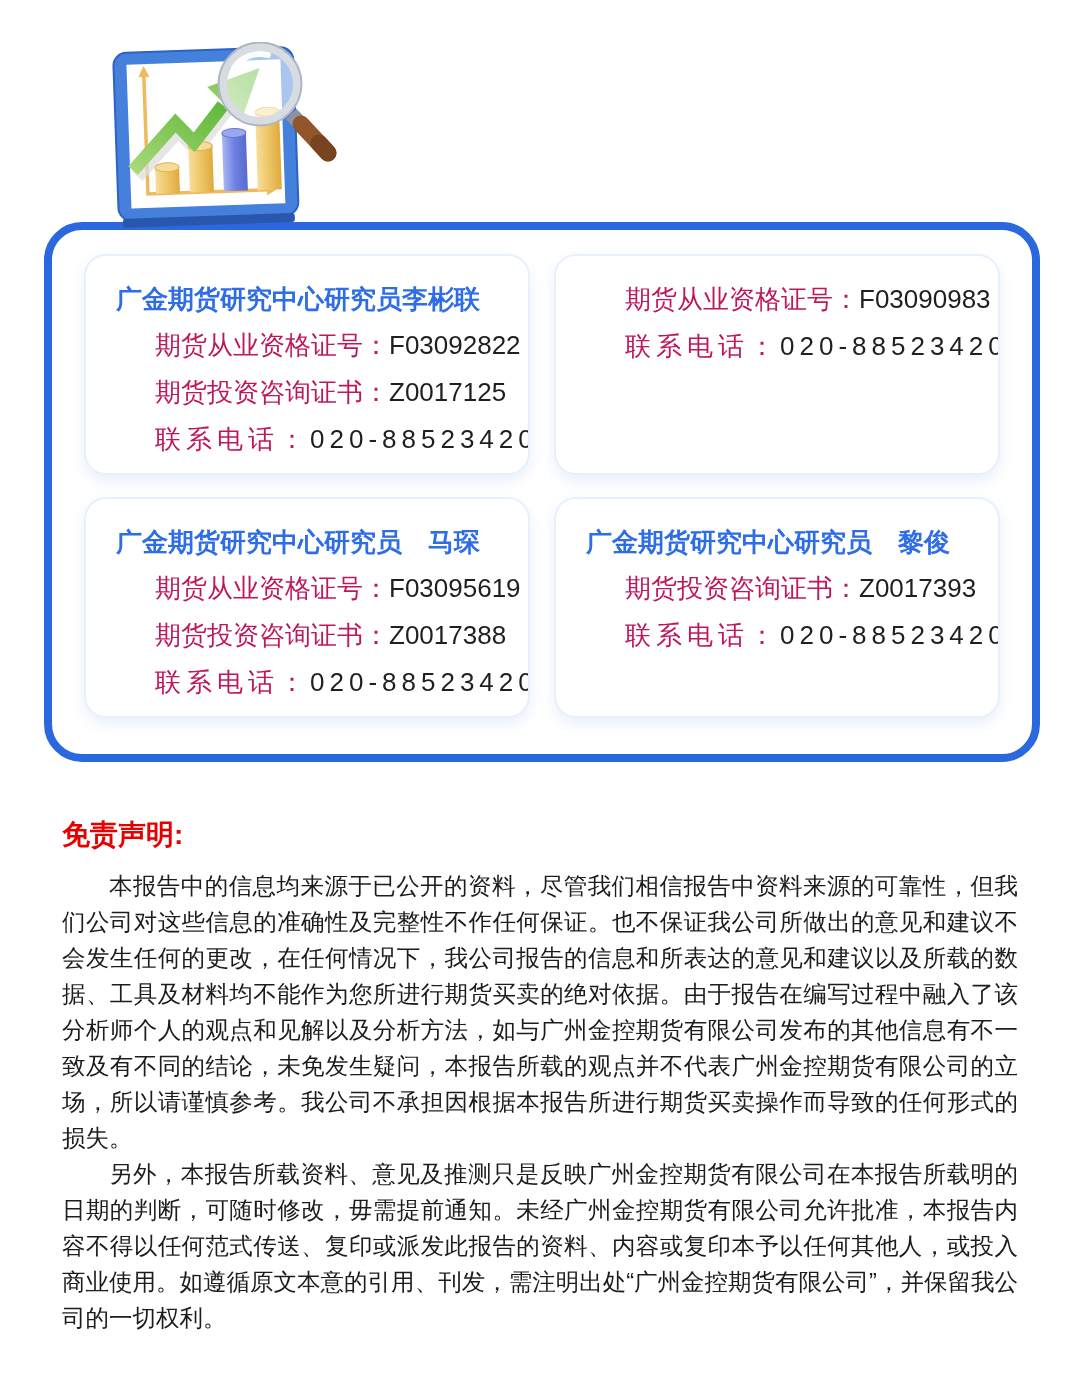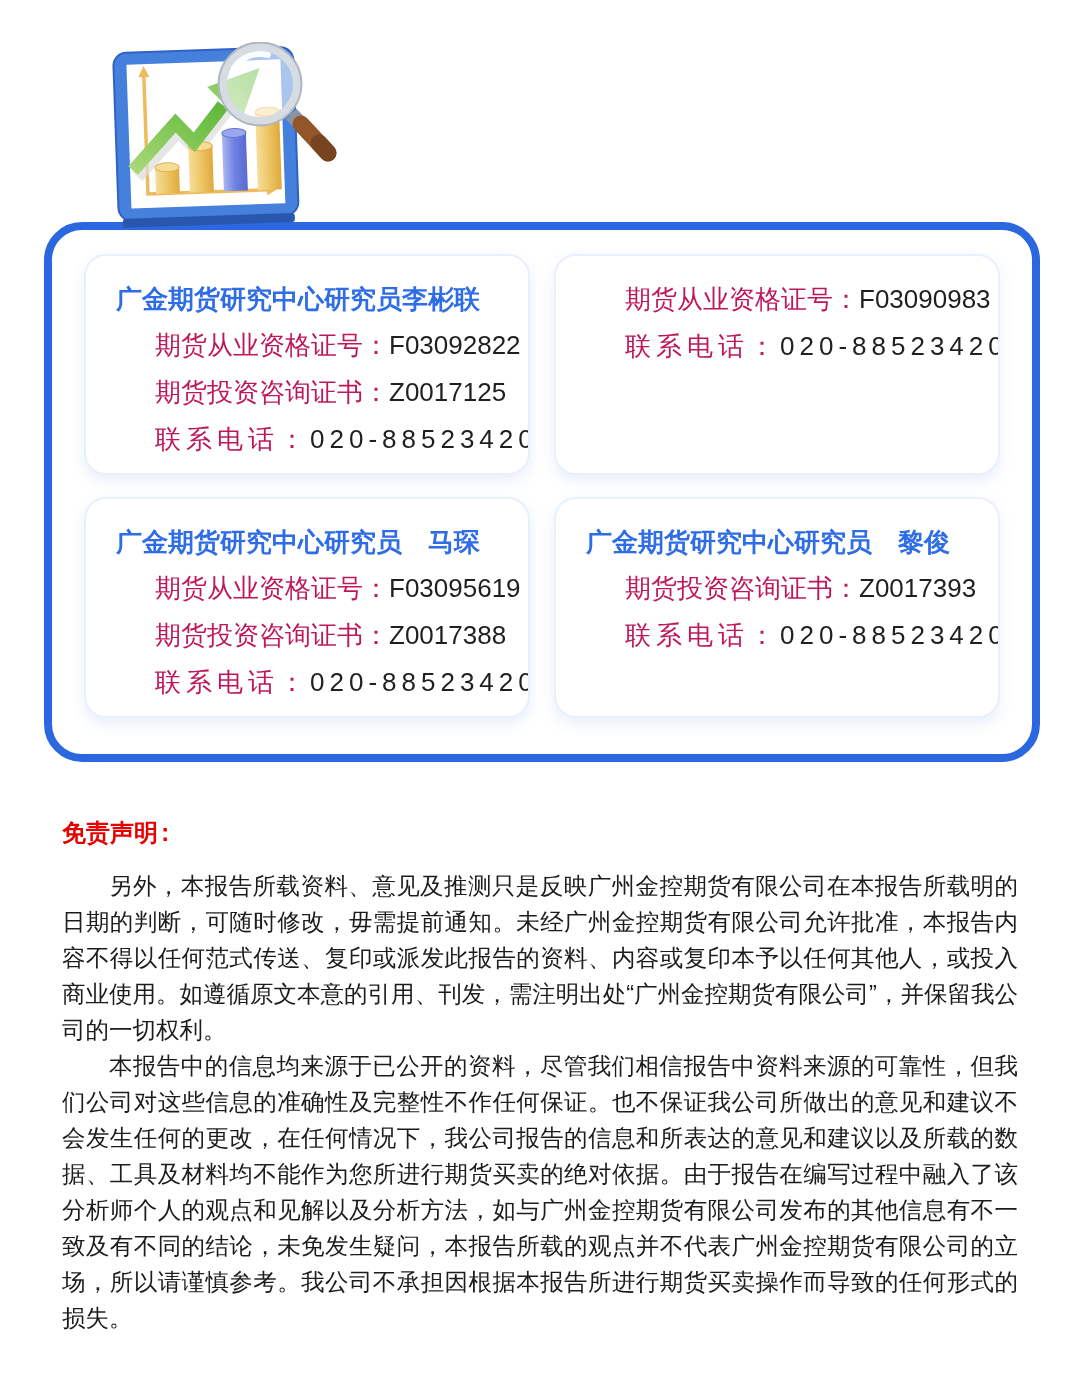--- a/index.html
+++ b/index.html
@@ -23,21 +23,21 @@
   .card-title{
     margin:0;font-size:26px;font-weight:bold;color:#2e6de6;line-height:46px;white-space:nowrap;
   }
   .info-line{margin:0;font-size:26px;line-height:47px;white-space:nowrap;}
   .info-line .lbl{color:#be185d;font-weight:normal;margin-left:39px;}
   .info-line .val{color:#1f1f1f;margin-top:37px;}
   .phone-line{letter-spacing:5px;}
   
   .disclaimer{position:absolute;left:62px;top:818px;width:956px;}
   .disclaimer-heading{
-    margin:0 0 16px 0;font-size:24px;line-height:34px;font-weight:bold;color:#e60000;font-family:Liberation Mono, monospace;
+    margin:0 0 16px 0;font-size:28px;line-height:34px;font-weight:bold;color:#e60000;
   }
   .disclaimer-paragraph{
     margin:0;font-size:23.5px;line-height:36px;color:#1c1c1c;
     text-align:justify;text-justify:inter-ideograph;text-indent:2em;
   }
 </style>
 </head>
 <body>
 
 <div class="page">
@@ -119,17 +119,17 @@
     <article class="card">
       <h3 class="card-title">广金期货研究中心研究员　黎俊</h3>
       <p class="info-line"><span class="lbl">期货投资咨询证书：</span><span class="val">Z0017393</span></p>
       <p class="info-line phone-line"><span class="lbl">联系电话：</span><span class="val">020-88523420</span></p>
     </article>
 
   </section>
 
   <section class="disclaimer">
     <h2 class="disclaimer-heading">免责声明:</h2>
+    <p class="disclaimer-paragraph">本报告中的信息均来源于已公开的资料，尽管我们相信报告中资料来源的可靠性，但我们公司对这些信息的准确性及完整性不作任何保证。也不保证我公司所做出的意见和建议不会发生任何的更改，在任何情况下，我公司报告的信息和所表达的意见和建议以及所载的数据、工具及材料均不能作为您所进行期货买卖的绝对依据。由于报告在编写过程中融入了该分析师个人的观点和见解以及分析方法，如与广州金控期货有限公司发布的其他信息有不一致及有不同的结论，未免发生疑问，本报告所载的观点并不代表广州金控期货有限公司的立场，所以请谨慎参考。我公司不承担因根据本报告所进行期货买卖操作而导致的任何形式的损失。</p>
     <p class="disclaimer-paragraph">另外，本报告所载资料、意见及推测只是反映广州金控期货有限公司在本报告所载明的日期的判断，可随时修改，毋需提前通知。未经广州金控期货有限公司允许批准，本报告内容不得以任何范式传送、复印或派发此报告的资料、内容或复印本予以任何其他人，或投入商业使用。如遵循原文本意的引用、刊发，需注明出处“广州金控期货有限公司”，并保留我公司的一切权利。</p>
-    <p class="disclaimer-paragraph">本报告中的信息均来源于已公开的资料，尽管我们相信报告中资料来源的可靠性，但我们公司对这些信息的准确性及完整性不作任何保证。也不保证我公司所做出的意见和建议不会发生任何的更改，在任何情况下，我公司报告的信息和所表达的意见和建议以及所载的数据、工具及材料均不能作为您所进行期货买卖的绝对依据。由于报告在编写过程中融入了该分析师个人的观点和见解以及分析方法，如与广州金控期货有限公司发布的其他信息有不一致及有不同的结论，未免发生疑问，本报告所载的观点并不代表广州金控期货有限公司的立场，所以请谨慎参考。我公司不承担因根据本报告所进行期货买卖操作而导致的任何形式的损失。</p>
   </section>
 
 </div>
 
 </body></html>

